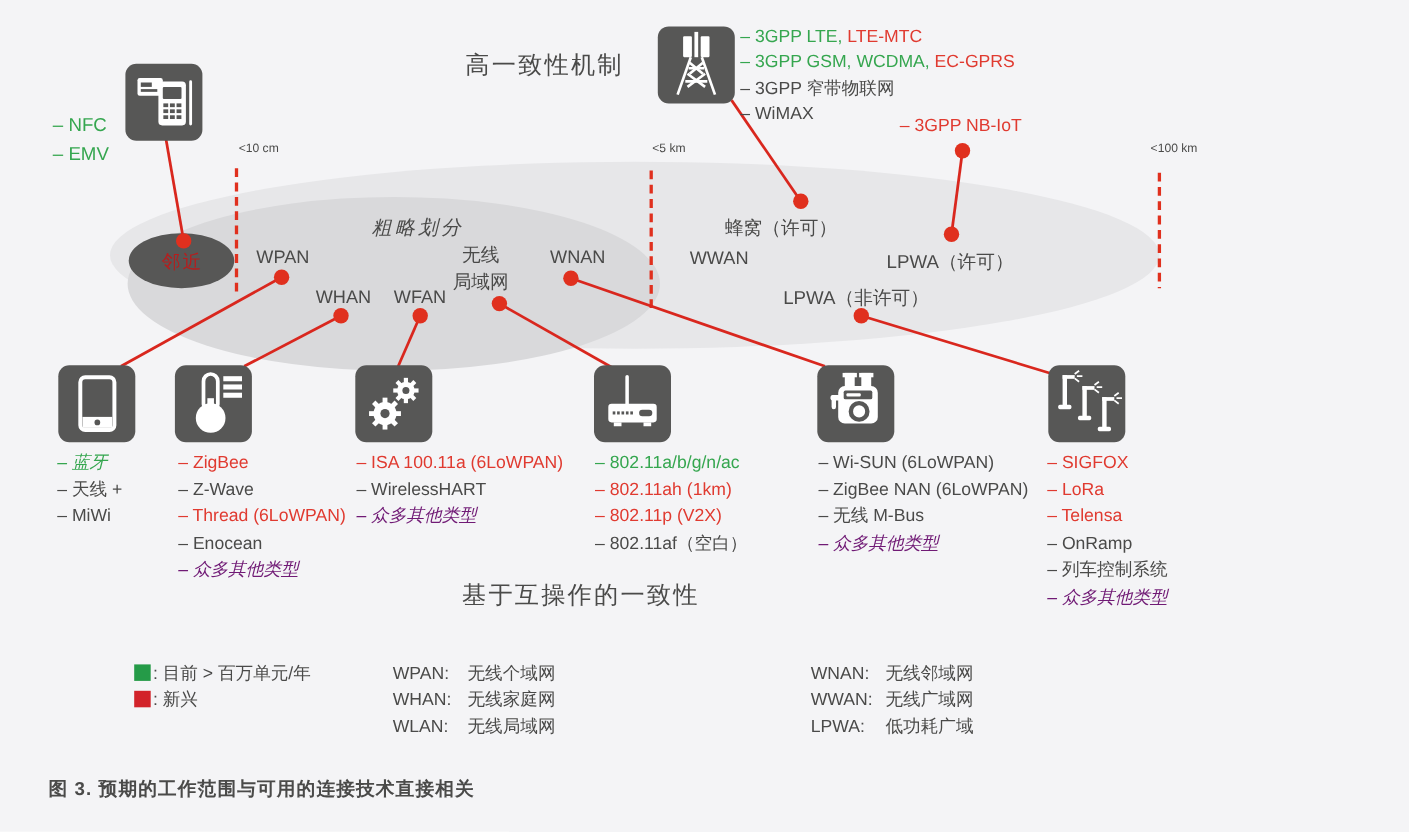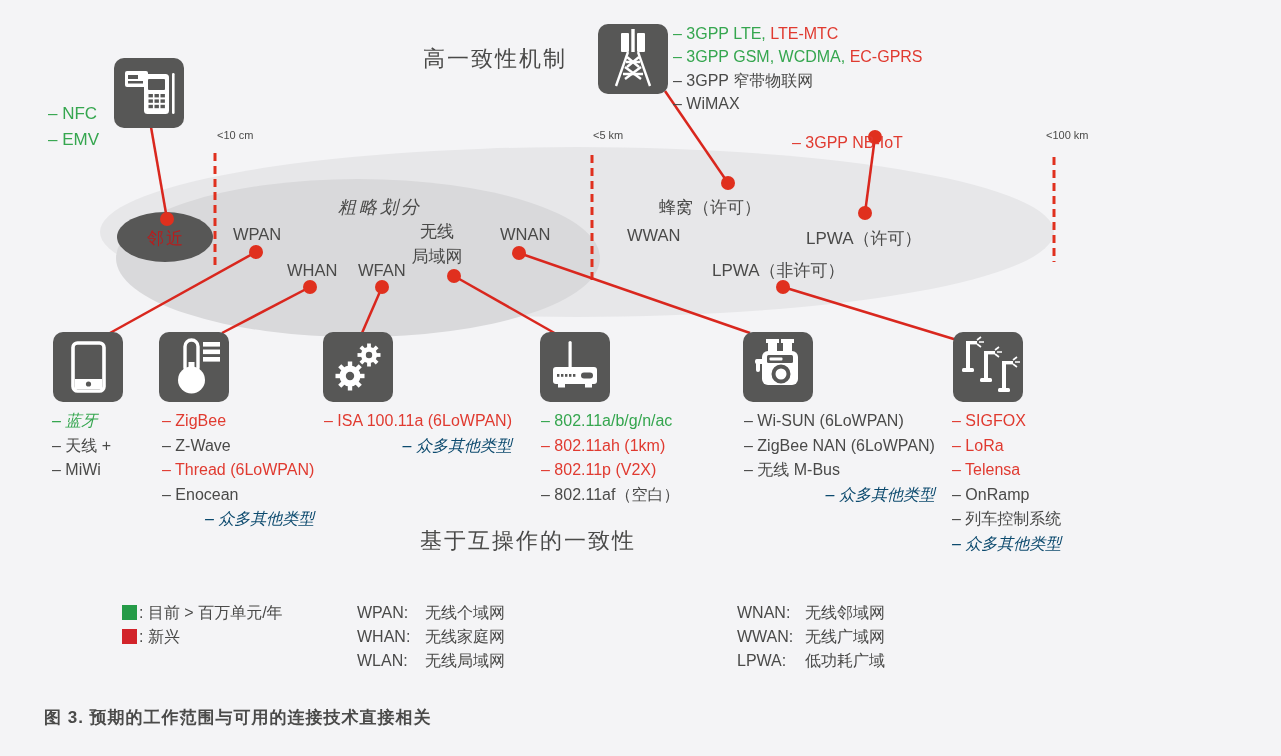--- a/index.html
+++ b/index.html
@@ -8,21 +8,21 @@
     background:#f4f4f6;
     font-family:"Liberation Sans","DejaVu Sans",sans-serif;
     color:#4a4a49;
   }
   #overlay{position:absolute;left:0;top:0;z-index:1;}
   .abs{position:absolute;z-index:2;white-space:nowrap;}
   
   .dark{color:#4a4a49;}
   .red{color:#e03a30;}
   .green{color:#35a64f;}
-  .muted{color:#0c4a6e;text-align:right;}
+  .muted{color:#701a75;}
   .it{font-style:italic;}
   
   .top-title{left:423px;top:44px;font-size:22px;letter-spacing:2px;}
   .bottom-title{left:420px;top:526px;font-size:22px;letter-spacing:2px;}
   .caption{left:44px;top:706px;font-size:17px;font-weight:bold;letter-spacing:1px;}
   
   .range-label{font-size:11px;margin-left:24px;}
   .r10{left:193px;top:129px;}
   .r5{left:569px;top:129px;}
   .r100{left:1022px;top:129px;}
@@ -47,21 +47,21 @@
   .tile-1{left:53px;top:332px;}
   .tile-2{left:159px;top:332px;}
   .tile-3{left:323px;top:332px;}
   .tile-4{left:540px;top:332px;}
   .tile-5{left:743px;top:332px;}
   .tile-6{left:953px;top:332px;}
   
   .tech-list{font-size:16px;line-height:24.5px;}
   .nfc-list{left:48px;top:70px;font-size:17px;line-height:26px;margin-top:31px;}
   .tower-list{left:673px;top:22px;font-size:16px;line-height:23.3px;}
-  .nbiot{left:792px;top:106px;font-size:16px;margin-top:28px;}
+  .nbiot{left:818px;top:106px;font-size:16px;}
   .list-1{left:52px;top:409px;}
   .list-2{left:162px;top:409px;}
   .list-3{left:324px;top:409px;}
   .list-4{left:541px;top:409px;}
   .list-5{left:744px;top:409px;}
   .list-6{left:952px;top:409px;}
   
   .legend{left:122px;top:601px;font-size:16px;line-height:23.5px;}
   .legend .sw{display:inline-block;width:15px;height:15px;vertical-align:-2px;margin-right:2px;}
   .abbr{font-size:16px;line-height:24px;}
@@ -298,20 +298,21 @@
     </div>
   <div class="abs tech-list list-2">
       <div class="red">– ZigBee</div>
       <div class="dark">– Z-Wave</div>
       <div class="red">– Thread (6LoWPAN)</div>
       <div class="dark">– Enocean</div>
       <div class="muted it">– 众多其他类型</div>
     </div>
   <div class="abs tech-list list-3">
       <div class="red">– ISA 100.11a (6LoWPAN)</div>
+      <div class="dark">– WirelessHART</div>
       <div class="muted it">– 众多其他类型</div>
     </div>
   <div class="abs tech-list list-4">
       <div class="green">– 802.11a/b/g/n/ac</div>
       <div class="red">– 802.11ah (1km)</div>
       <div class="red">– 802.11p (V2X)</div>
       <div class="dark">– 802.11af（空白）</div>
     </div>
   <div class="abs tech-list list-5">
       <div class="dark">– Wi-SUN (6LoWPAN)</div>

